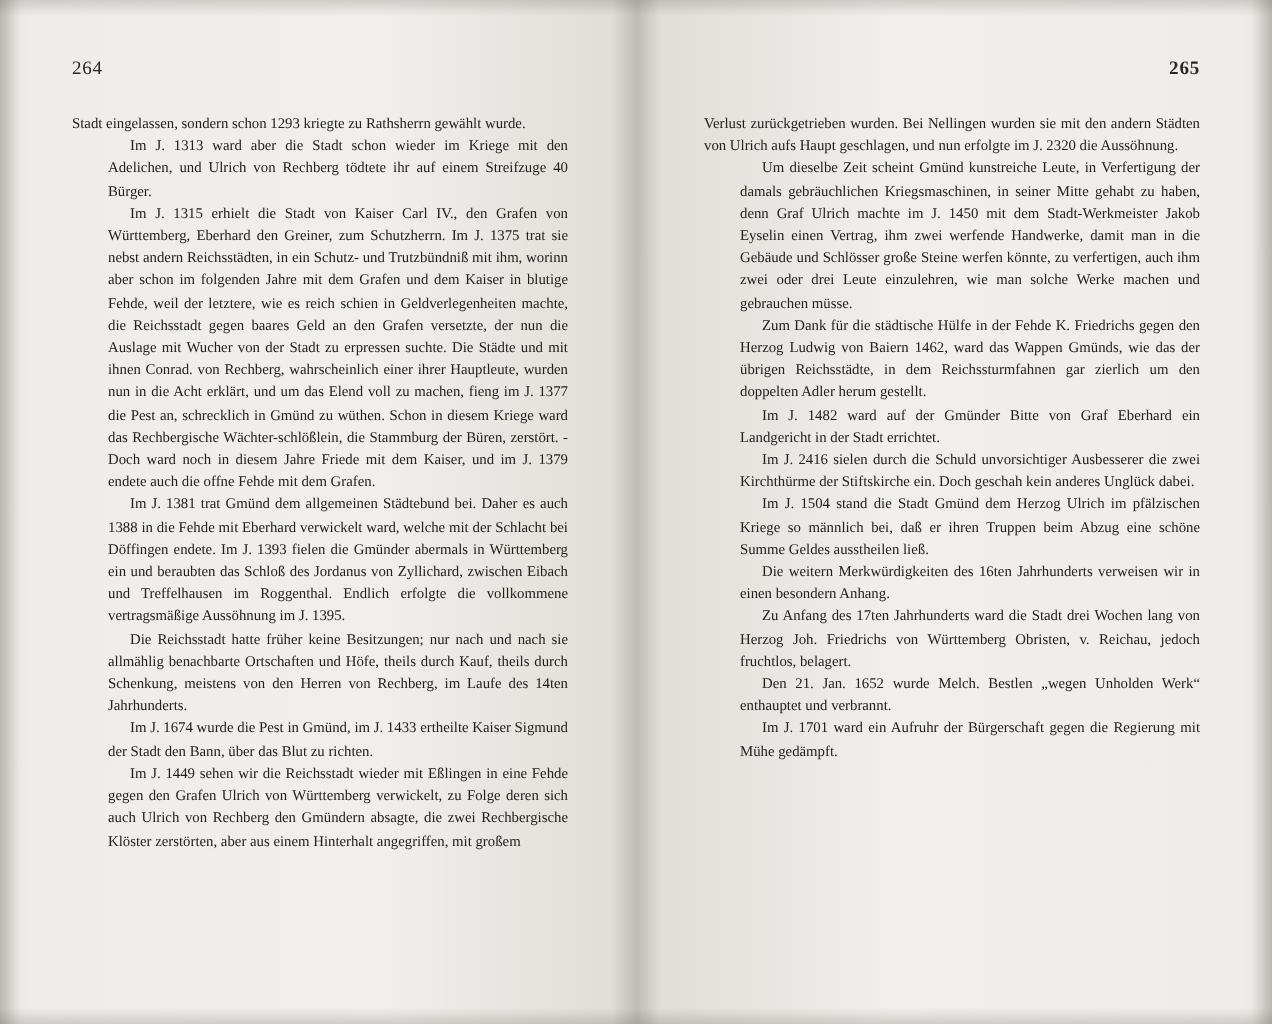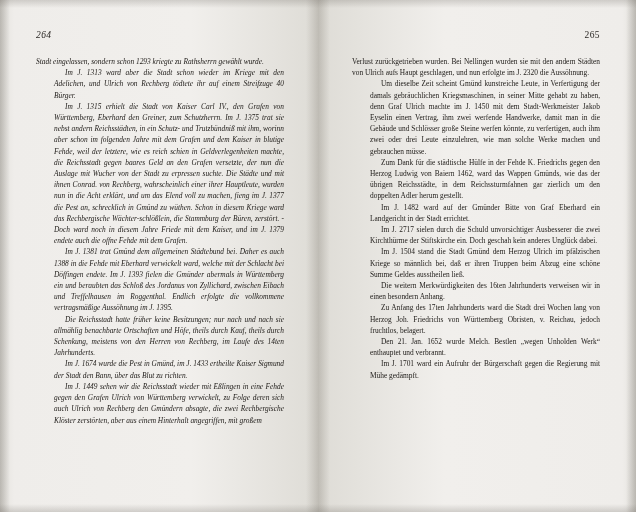--- a/index.html
+++ b/index.html
@@ -44,32 +44,32 @@
     height: 512px;
     background: linear-gradient(to right, rgba(120,114,104,0.00) 0%, rgba(120,114,104,0.26) 45%, rgba(120,114,104,0.30) 52%, rgba(120,114,104,0.00) 100%);
     pointer-events: none;
   }
   .text-col {
     position: absolute;
     top: 30px;
     width: 248px;
     color: #1d1b19;
   }
-  .text-col.left { left: 36px; font-style: italic; }
+  .text-col.left { left: 36px; }
   .text-col.right { left: 352px; }
 
   .folio {
     font-size: 9.5px;
     letter-spacing: 0.4px;
     color: #2a2724;
     margin-bottom: 14px;
     height: 12px;
   }
   .folio.left { text-align: left; }
-  .folio.right { text-align: right; }
+  .folio.right { text-align: right; font-weight: bold; }
 
   .body-text p {
     margin: 0;
     font-size: 7.4px;
     line-height: 11.2px;
     text-align: justify;
     text-justify: inter-word;
     color: #23201d;
     hyphens: manual;
   }
@@ -135,21 +135,21 @@
     </div>
   </div>
 
   <div class="text-col right">
     <div class="folio right">265</div>
     <div class="body-text">
       <p class="noindent">Verlust zurückgetrieben wurden. Bei Nellingen wurden sie mit den andern Städten von Ulrich aufs Haupt geschlagen, und nun erfolgte im J. 2320 die Aussöhnung.</p>
       <p class="indent">Um dieselbe Zeit scheint Gmünd kunstreiche Leute, in Verfertigung der damals gebräuchlichen Kriegsmaschinen, in seiner Mitte gehabt zu haben, denn Graf Ulrich machte im J. 1450 mit dem Stadt-Werkmeister Jakob Eyselin einen Vertrag, ihm zwei werfende Handwerke, damit man in die Gebäude und Schlösser große Steine werfen könnte, zu verfertigen, auch ihm zwei oder drei Leute einzulehren, wie man solche Werke machen und gebrauchen müsse.</p>
       <p class="indent">Zum Dank für die städtische Hülfe in der Fehde K. Friedrichs gegen den Herzog Ludwig von Baiern 1462, ward das Wappen Gmünds, wie das der übrigen Reichsstädte, in dem Reichssturmfahnen gar zierlich um den doppelten Adler herum gestellt.</p>
       <p class="indent">Im J. 1482 ward auf der Gmünder Bitte von Graf Eberhard ein Landgericht in der Stadt errichtet.</p>
-      <p class="indent">Im J. 2717 sielen durch die Schuld unvorsichtiger Ausbesserer die zwei Kirchthürme der Stiftskirche ein. Doch geschah kein anderes Unglück dabei.</p>
+      <p class="indent">Im J. 2416 sielen durch die Schuld unvorsichtiger Ausbesserer die zwei Kirchthürme der Stiftskirche ein. Doch geschah kein anderes Unglück dabei.</p>
       <p class="indent">Im J. 1504 stand die Stadt Gmünd dem Herzog Ulrich im pfälzischen Kriege so männlich bei, daß er ihren Truppen beim Abzug eine schöne Summe Geldes ausstheilen ließ.</p>
       <p class="indent">Die weitern Merkwürdigkeiten des 16ten Jahrhunderts verweisen wir in einen besondern Anhang.</p>
       <p class="indent">Zu Anfang des 17ten Jahrhunderts ward die Stadt drei Wochen lang von Herzog Joh. Friedrichs von Württemberg Obristen, v. Reichau, jedoch fruchtlos, belagert.</p>
       <p class="indent">Den 21. Jan. 1652 wurde Melch. Bestlen „wegen Unholden Werk“ enthauptet und verbrannt.</p>
       <p class="indent">Im J. 1701 ward ein Aufruhr der Bürgerschaft gegen die Regierung mit Mühe gedämpft.</p>
     </div>
   </div>
 
   <div class="edge-shadow-left"></div>
   <div class="edge-shadow-right"></div>

